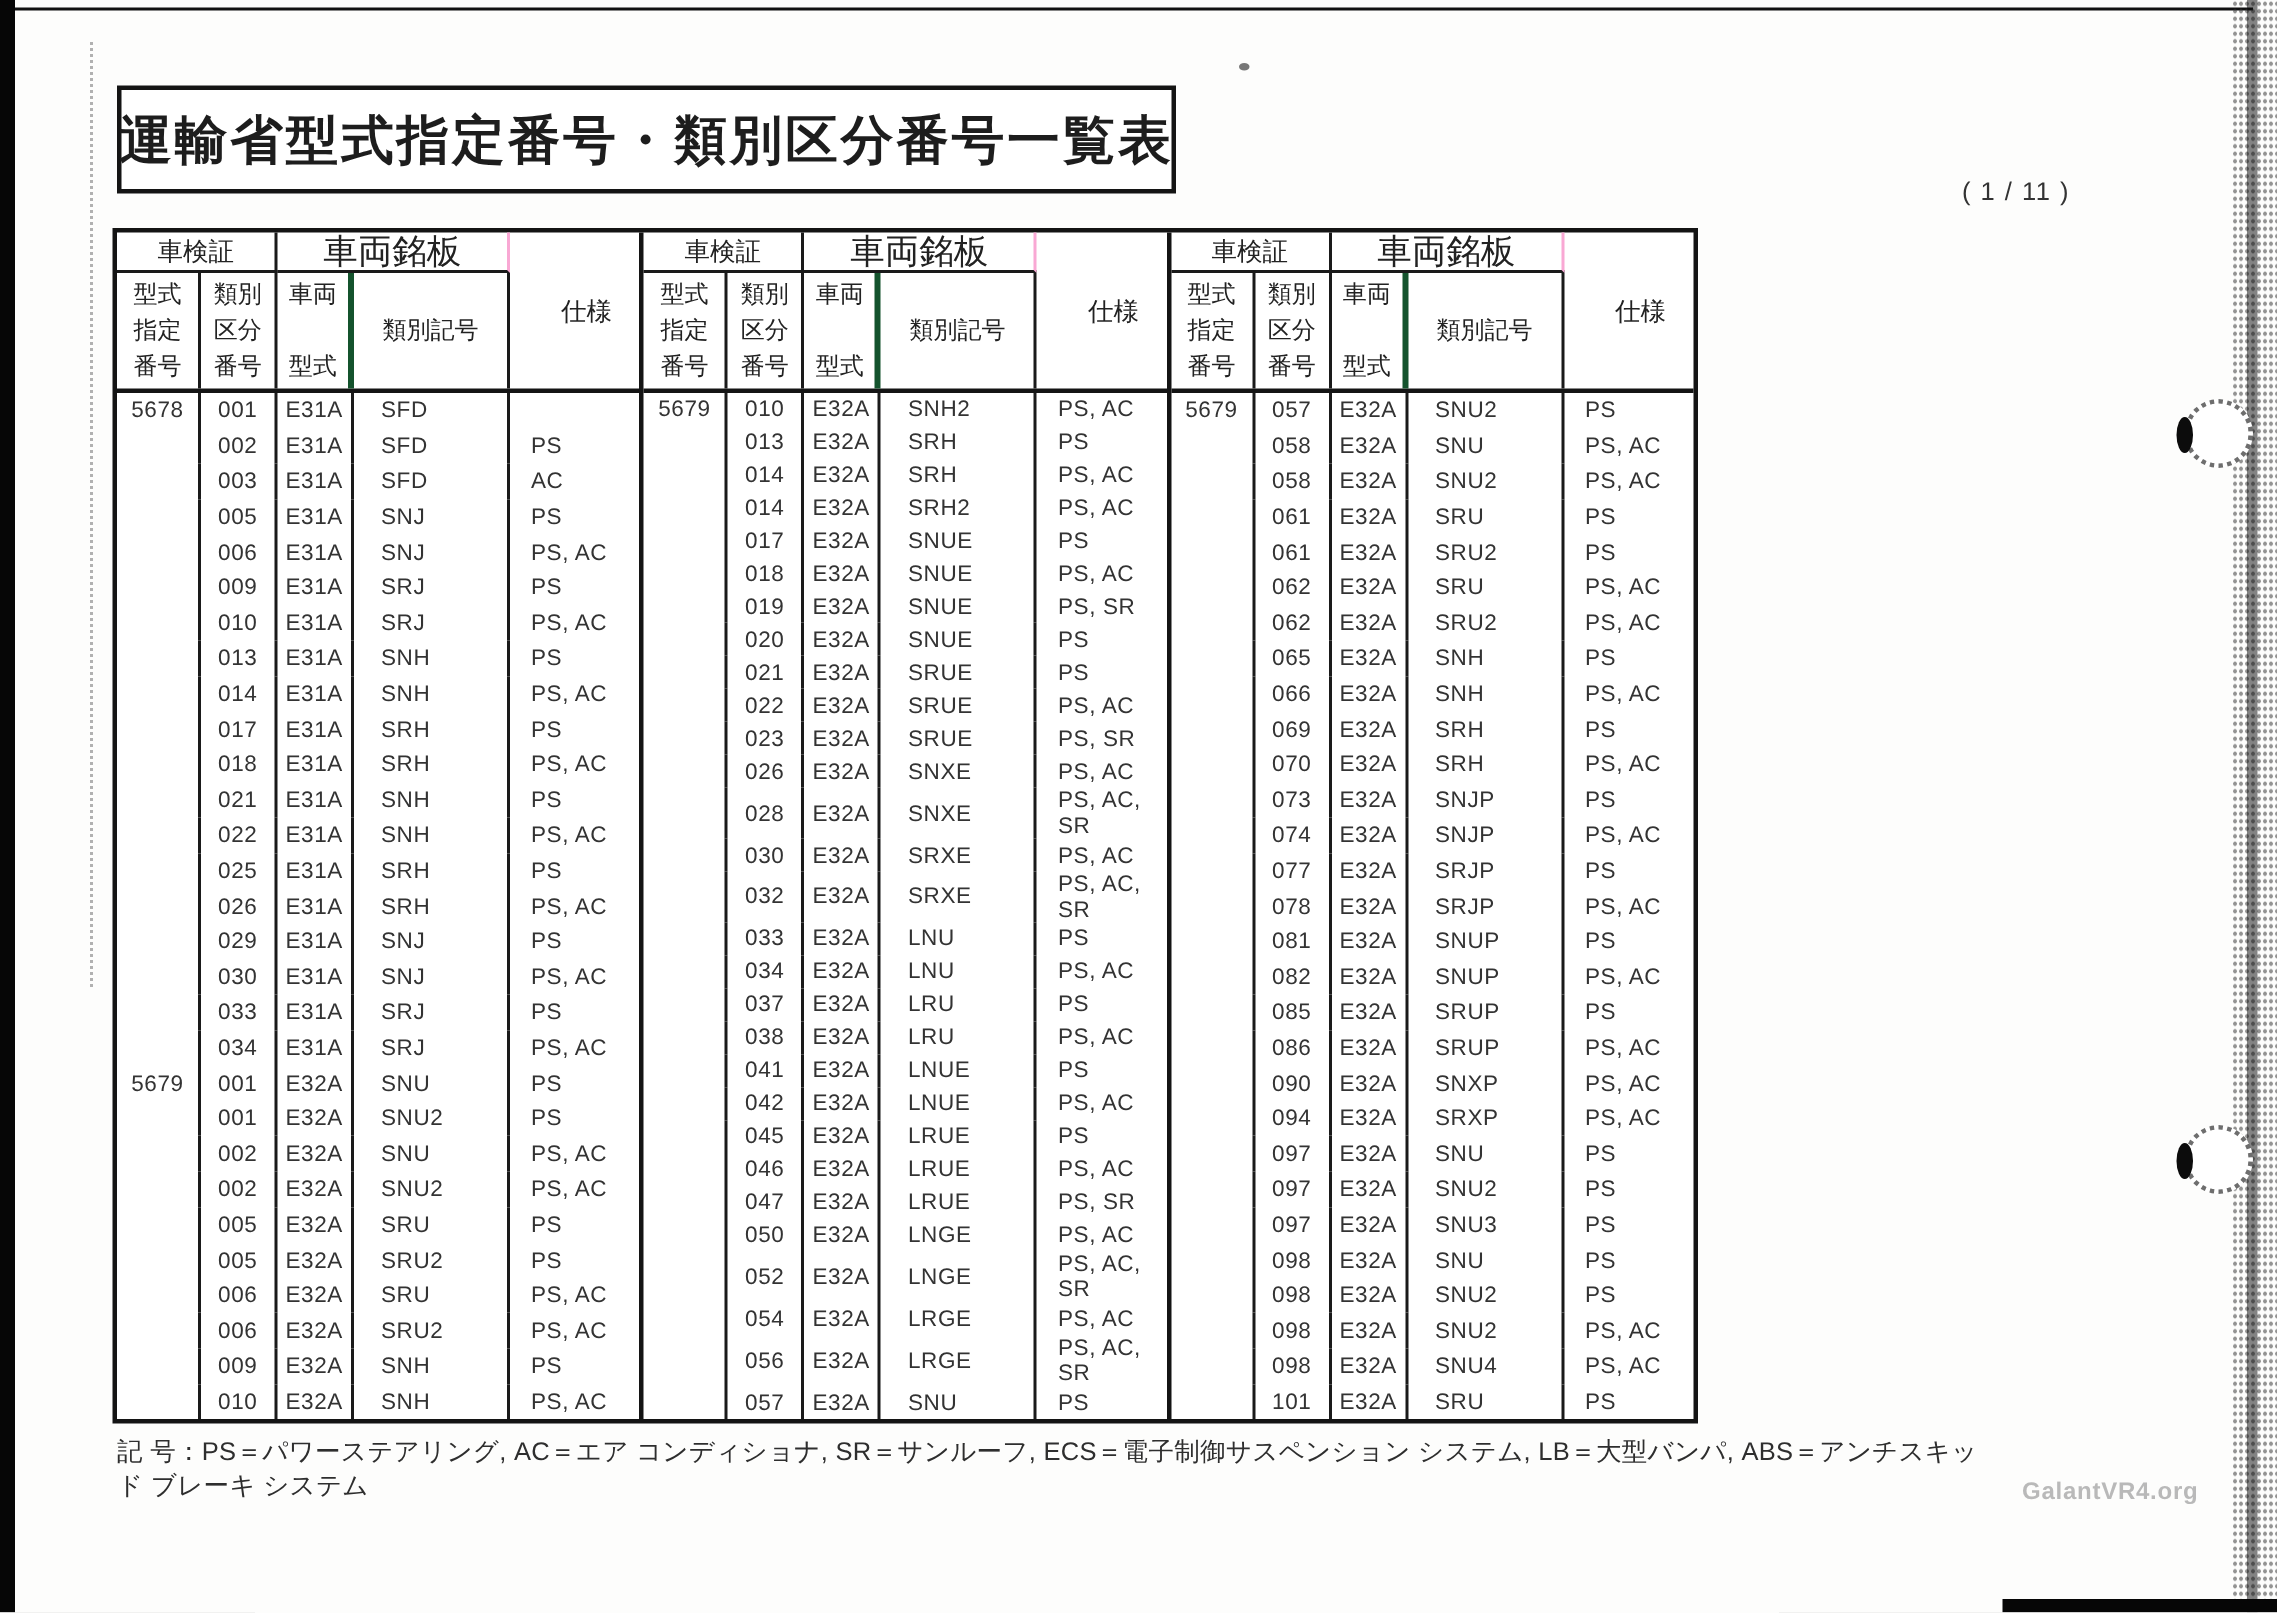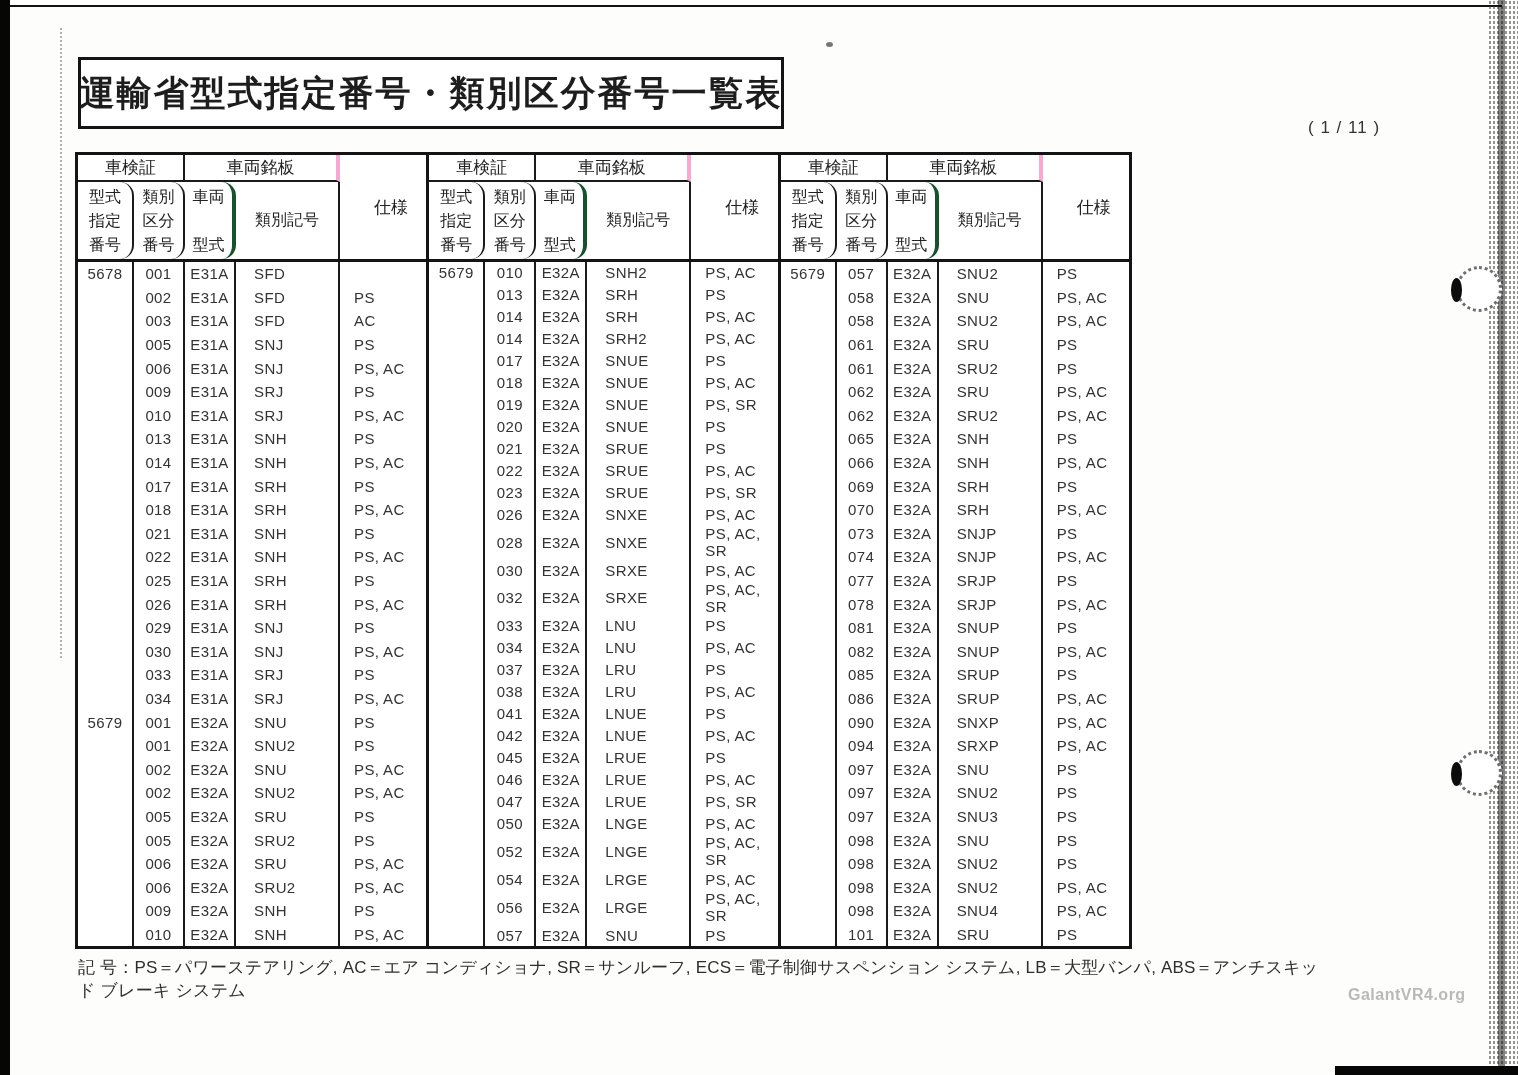--- a/index.html
+++ b/index.html
@@ -37,27 +37,27 @@
     border:3px solid #141414;background:#fff;display:flex;
   }
   .group{flex:1 1 0;min-width:0;display:flex;flex-direction:column;}
   .group + .group{border-left:3px solid #141414;}
   .ghead{
     display:grid;grid-template-columns:56px 51px 51px 104px 1fr;grid-template-rows:27px 77px;
     border-bottom:3px solid #141414;box-sizing:border-box;
   }
   .hc{display:flex;align-items:center;justify-content:center;font-size:16px;color:#222;box-sizing:border-box;}
   .gh-cert{grid-column:1/3;grid-row:1;border-right:2px solid #1a1a1a;border-bottom:2px solid #1a1a1a;font-size:17px;}
-  .gh-plate{grid-column:3/5;grid-row:1;border-right:4px solid #f9a8d4;border-bottom:2px solid #1a1a1a;font-size:17px;}
+  .gh-plate{grid-column:3/5;grid-row:1;border-right:2px solid #f9a8d4;border-bottom:2px solid #1a1a1a;font-size:23px;}
   .gh-c1{grid-column:1;grid-row:2;border-right:2px solid #1a1a1a;}
   .gh-c2{grid-column:2;grid-row:2;border-right:2px solid #1a1a1a;}
   .gh-c3{grid-column:3;grid-row:2;border-right:4px solid #14532d;}
   .gh-c4{grid-column:4;grid-row:2;border-right:2px solid #1a1a1a;}
   .gh-spec{grid-column:5;grid-row:1/3;justify-content:space-between;padding:0 34px;font-size:17px;}
-  .pre{white-space:pre-line;text-align:center;line-height:1.5;border-radius:14px;}
+  .pre{white-space:pre-line;text-align:center;line-height:1.5;}
   .gbody{flex:1;display:flex;flex-direction:column;}
   .tr{flex:1;display:grid;grid-template-columns:56px 51px 51px 104px 1fr;}
   .td{display:flex;align-items:center;font-size:15px;color:#333;letter-spacing:.4px;box-sizing:border-box;height:100%;}
   .td-no,.td-cls,.td-model{justify-content:center;border-right:2px solid #1a1a1a;}
   .td-sym{padding-left:18px;border-right:2px solid #1a1a1a;}
   .td-spec{padding-left:14px;}
   
   .footnote{position:absolute;left:78px;top:956px;width:1250px;font-size:17px;color:#2e2e2e;letter-spacing:.2px;}
   .page-number{position:absolute;left:0;top:1028px;width:1518px;text-align:center;font-size:20px;letter-spacing:4px;color:#222;}
   .watermark{position:absolute;left:1348px;top:986px;font-size:16px;font-weight:700;color:#b9b9b9;letter-spacing:.5px;}

